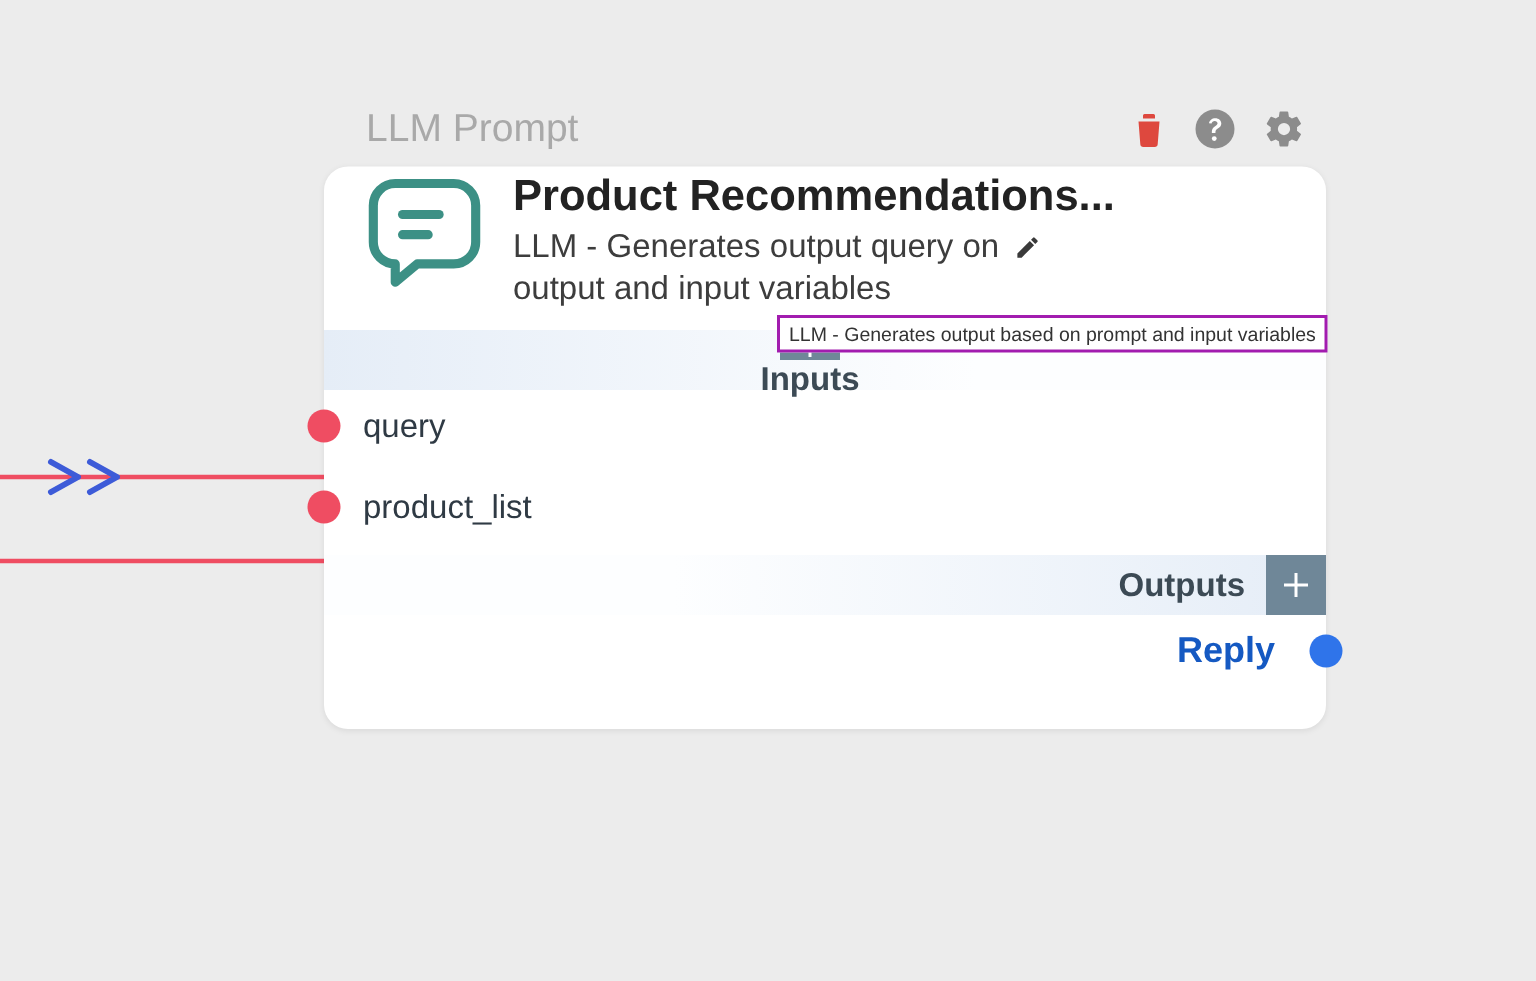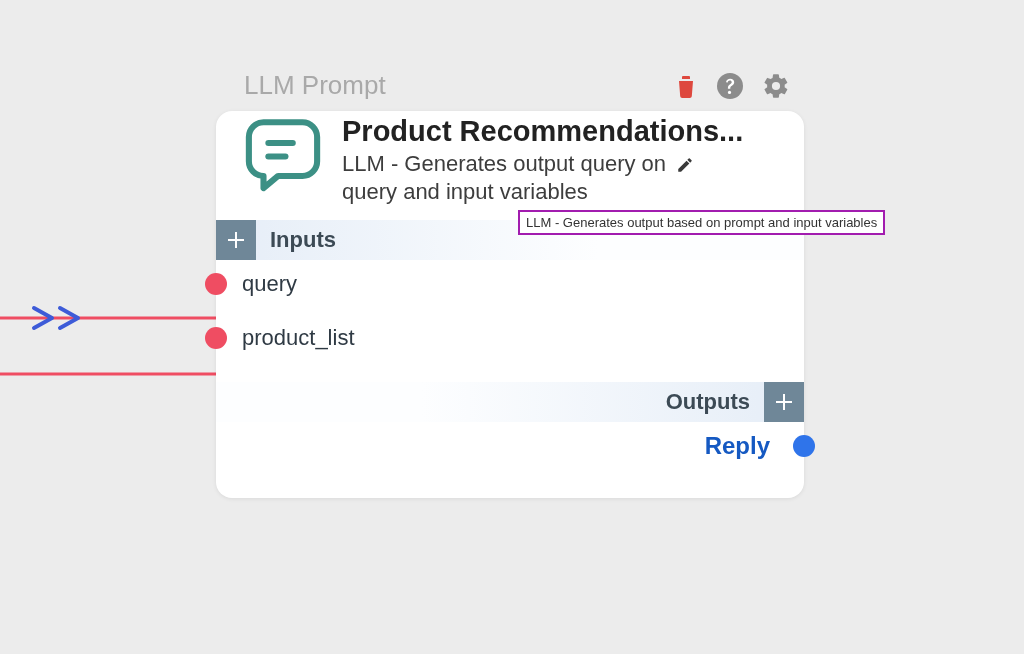--- a/index.html
+++ b/index.html
@@ -8,21 +8,21 @@
       background: #ececec;
       font-family: -apple-system, BlinkMacSystemFont, "Segoe UI", Arial, sans-serif;
       position: relative;
     }
 
     
     .node-wrap {
       position: absolute;
       left: 216px;
       top: 66px;
-      width: 588px;
+      width: 668px;
     }
     .node-label-row {
       display: flex;
       align-items: center;
       justify-content: space-between;
       padding: 4px 10px 10px 28px;
     }
     .node-type-label {
       color: #a9a9a9;
       font-size: 26px;
@@ -78,25 +78,26 @@
 
     
     .section-bar {
       height: 40px;
       display: flex;
       align-items: center;
     }
     .section-bar.inputs {
       background: linear-gradient(90deg, #e5edf7 0%, #fdfeff 65%);
       padding-right: 20px;
+      flex-direction: column;
     }
     .section-bar.outputs {
       background: linear-gradient(270deg, #e5edf7 0%, #fdfeff 65%);
       justify-content: flex-end;
-      margin-top: 20px;
+      margin-top: 8px;
     }
     .plus-btn {
       width: 40px; height: 40px;
       background: #6f8798;
       display: inline-flex;
       align-items: center; justify-content: center;
       color: #fff;
       cursor: pointer;
     }
     .section-bar .section-title {
@@ -200,21 +201,21 @@
       </span>
       <div class="card-head-text">
         <div class="card-title">Product Recommendations...</div>
         <div class="card-desc">
           <span>LLM - Generates output query on</span>
           <span class="edit-pencil">
             <svg width="18" height="18" viewBox="0 0 24 24">
               <path fill="#3a3a3a" d="M3 17.25V21h3.75L17.81 9.94l-3.75-3.75L3 17.25zM20.71 7.04a1 1 0 0 0 0-1.41l-2.34-2.34a1 1 0 0 0-1.41 0l-1.83 1.83 3.75 3.75 1.83-1.83z"></path>
             </svg>
           </span><br>
-          <span>query and input variables</span>
+          <span>output and input variables</span>
         </div>
       </div>
     </div>
 
     <div class="section-bar inputs">
       <span class="plus-btn">
         <svg width="20" height="20" viewBox="0 0 20 20">
             <path d="M9 2h2v16H9z M2 9h16v2H2z" fill="#fff"></path>
           </svg>
       </span>

